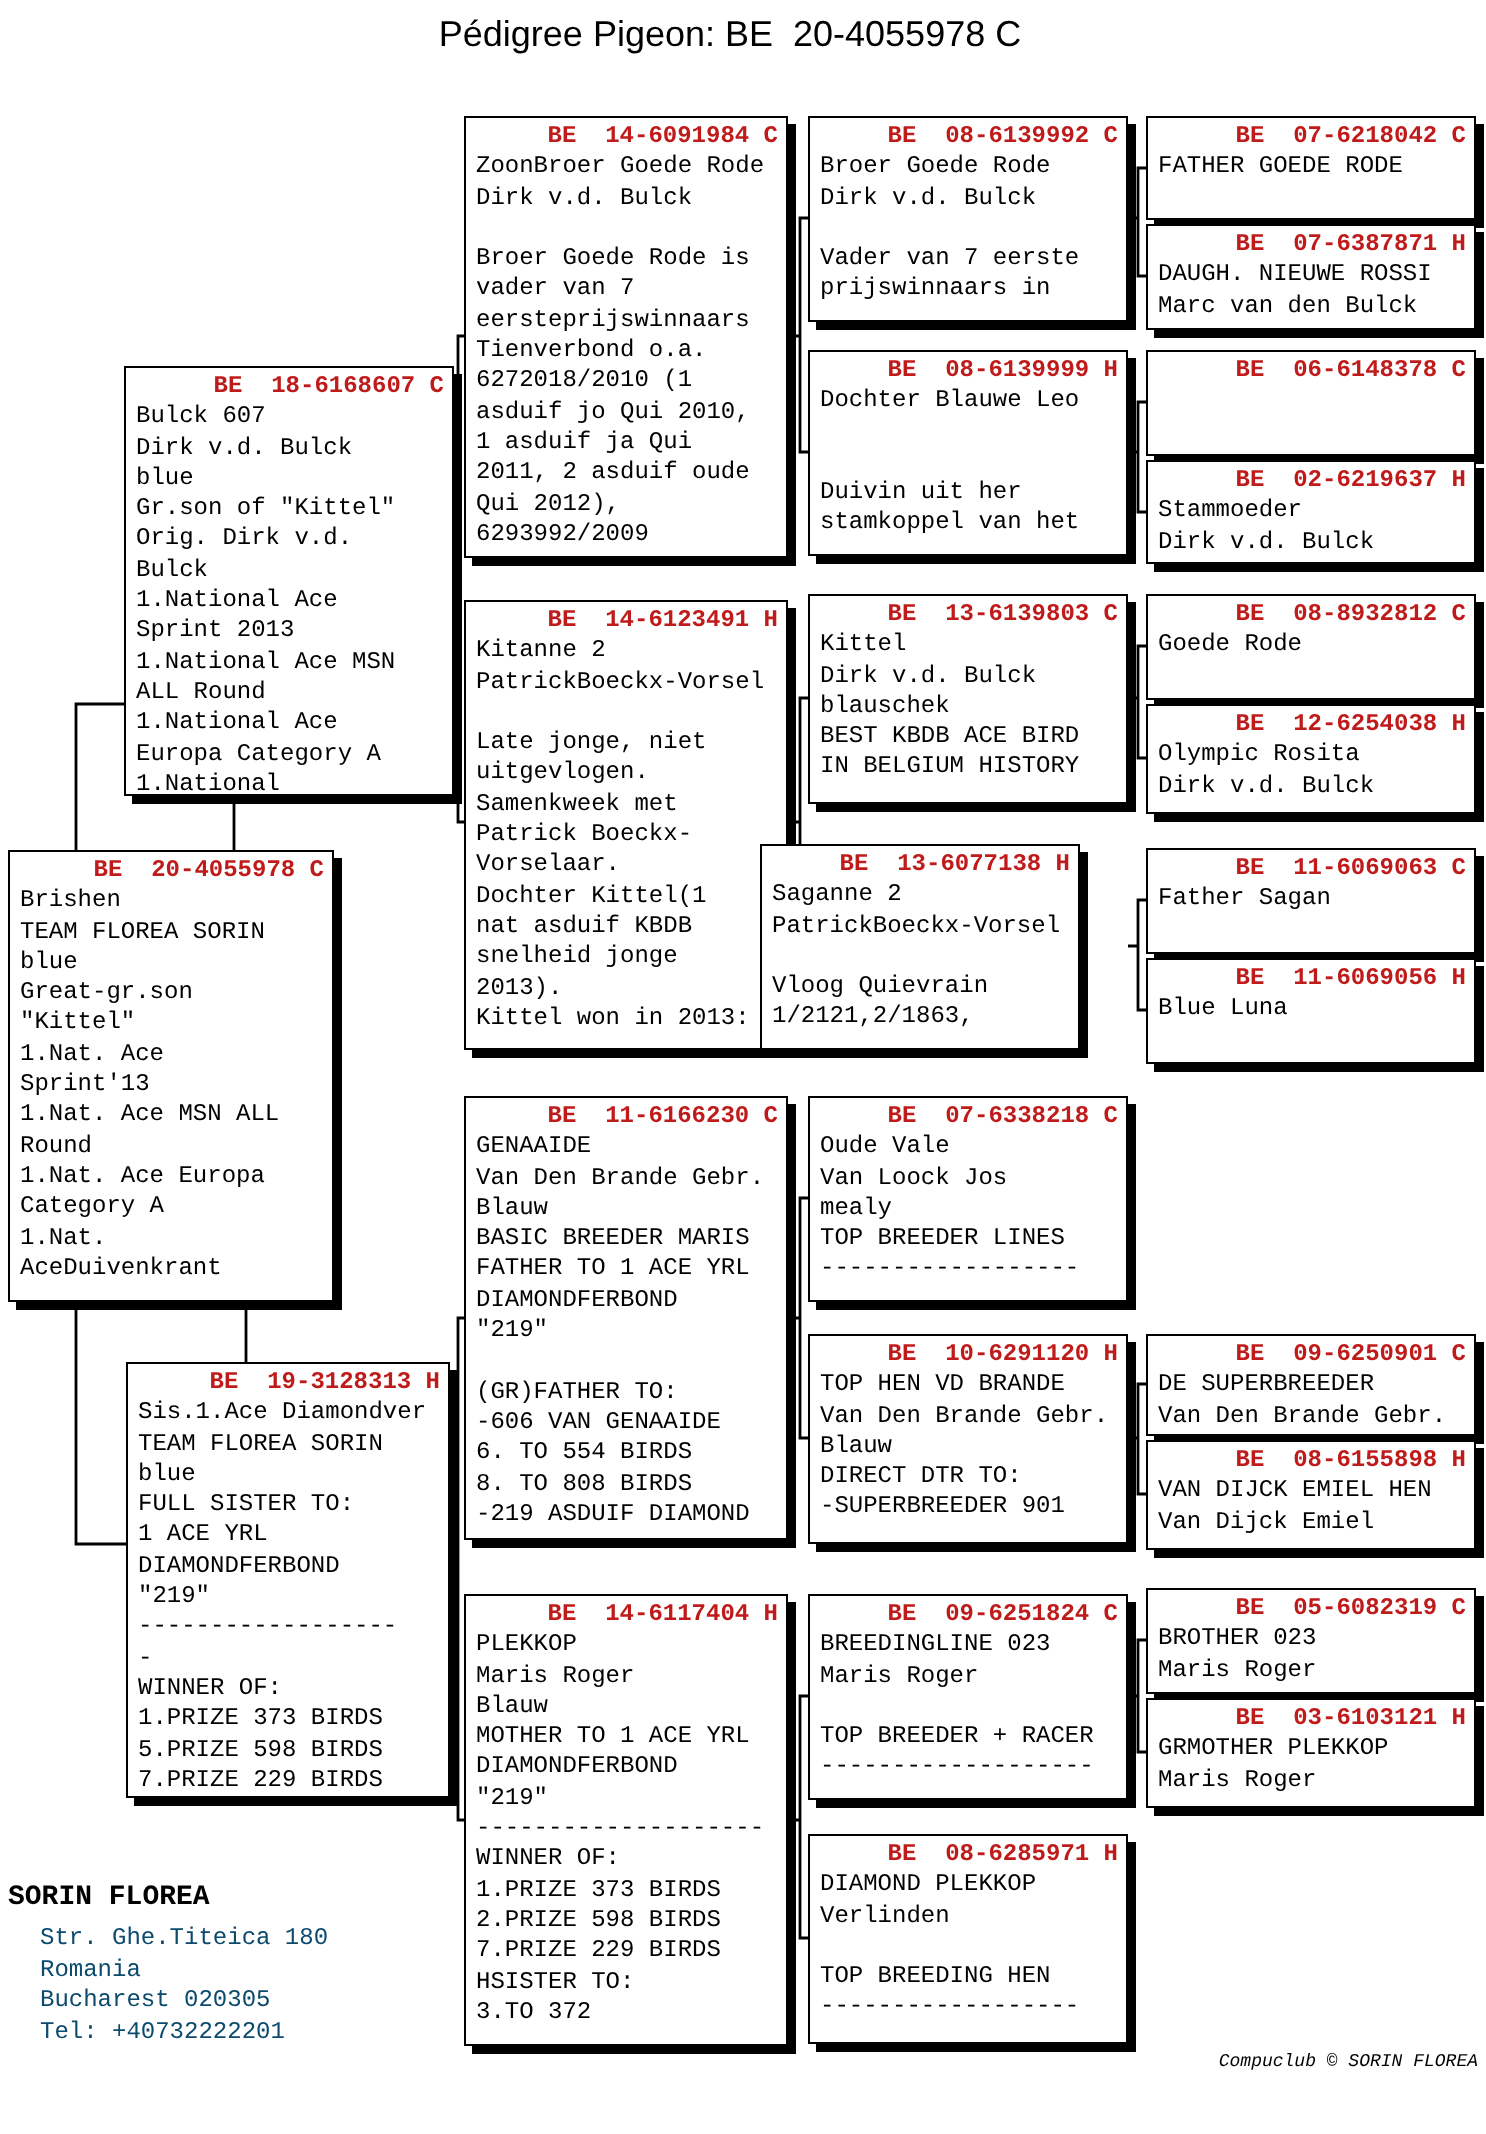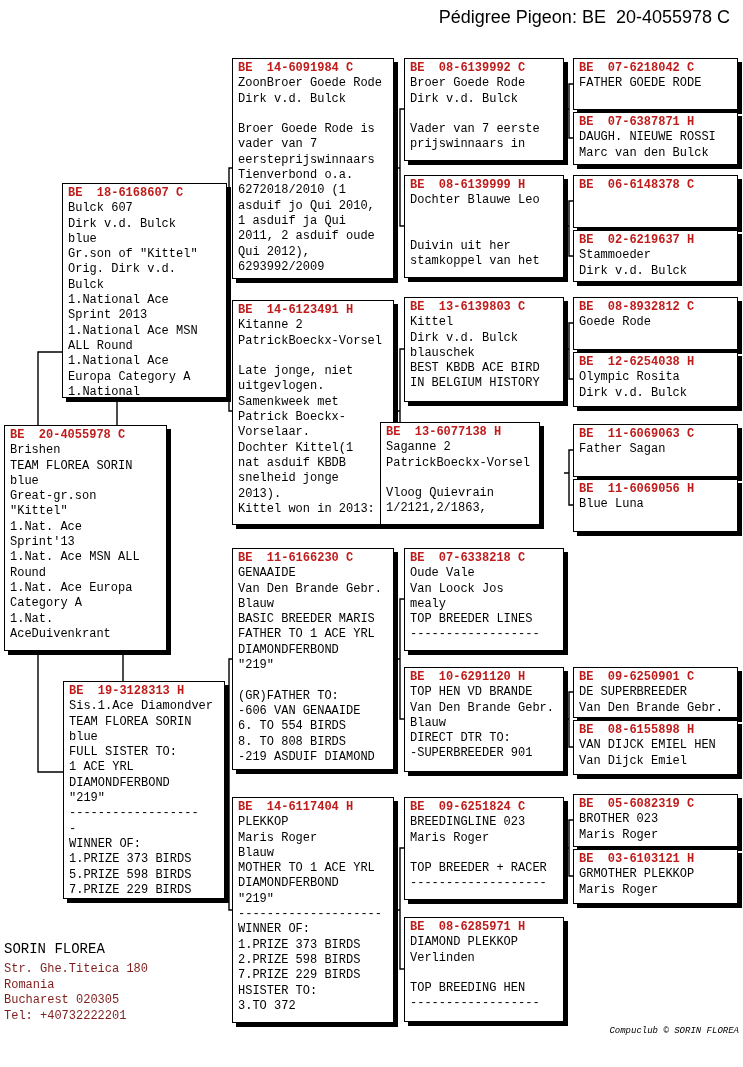--- a/index.html
+++ b/index.html
@@ -2,40 +2,40 @@
 <html style="--ring-color: #c01b1b; --line-color: #000000;"><head>
 <meta charset="utf-8">
 <style>
   :root { --ring-color:#c01b1b; --line-color:#000; }
   html,body { margin:0; padding:0; background:#fff; }
   .page {
     position:relative; width:743px; height:1067px; background:#fff;
     font-family:"Liberation Mono","DejaVu Sans Mono",monospace; overflow:hidden;
   }
   .title {
-    position:absolute; left:0; top:7px; width:730px; text-align:right;
+    position:absolute; left:0; top:7px; width:730px; text-align:center;
     font-family:"Liberation Sans","DejaVu Sans",sans-serif;
     font-size:18px; color:#000; white-space:pre;
   }
   .connectors { position:absolute; left:0; top:0; z-index:0; }
   .box {
     position:absolute; box-sizing:border-box; background:#fff;
     border:1.5px solid #000; box-shadow:4px 4px 0 0 #000;
     padding:2px 4px 0 5px; z-index:1;
     font-size:12px; line-height:15.3px; color:#000;
   }
-  .ring { color:var(--ring-color); font-weight:bold; white-space:pre; }
+  .ring { color:var(--ring-color); font-weight:bold; white-space:pre;text-align:right; }
   .lines { white-space:pre; }
   .owner-name {
-    position:absolute; left:4px; top:941px; font-weight:normal;
+    position:absolute; left:4px; top:941px; font-weight:bold;
     font-size:14px; color:#000; z-index:1;text-align:center;
   }
   .owner-address {
-    position:absolute; left:4px; top:962px; font-size:12px;
-    line-height:15.5px; white-space:pre; color:#7f1d1d; z-index:1;
+    position:absolute; left:20px; top:962px; font-size:12px;
+    line-height:15.5px; white-space:pre; color:#0c4a6e; z-index:1;
   }
   .credit {
     position:absolute; right:4px; top:1026px; font-size:9px;
     font-style:italic; color:#000; z-index:1;
   }
 </style>
 </head>
 <body>
 
 <div class="page">

